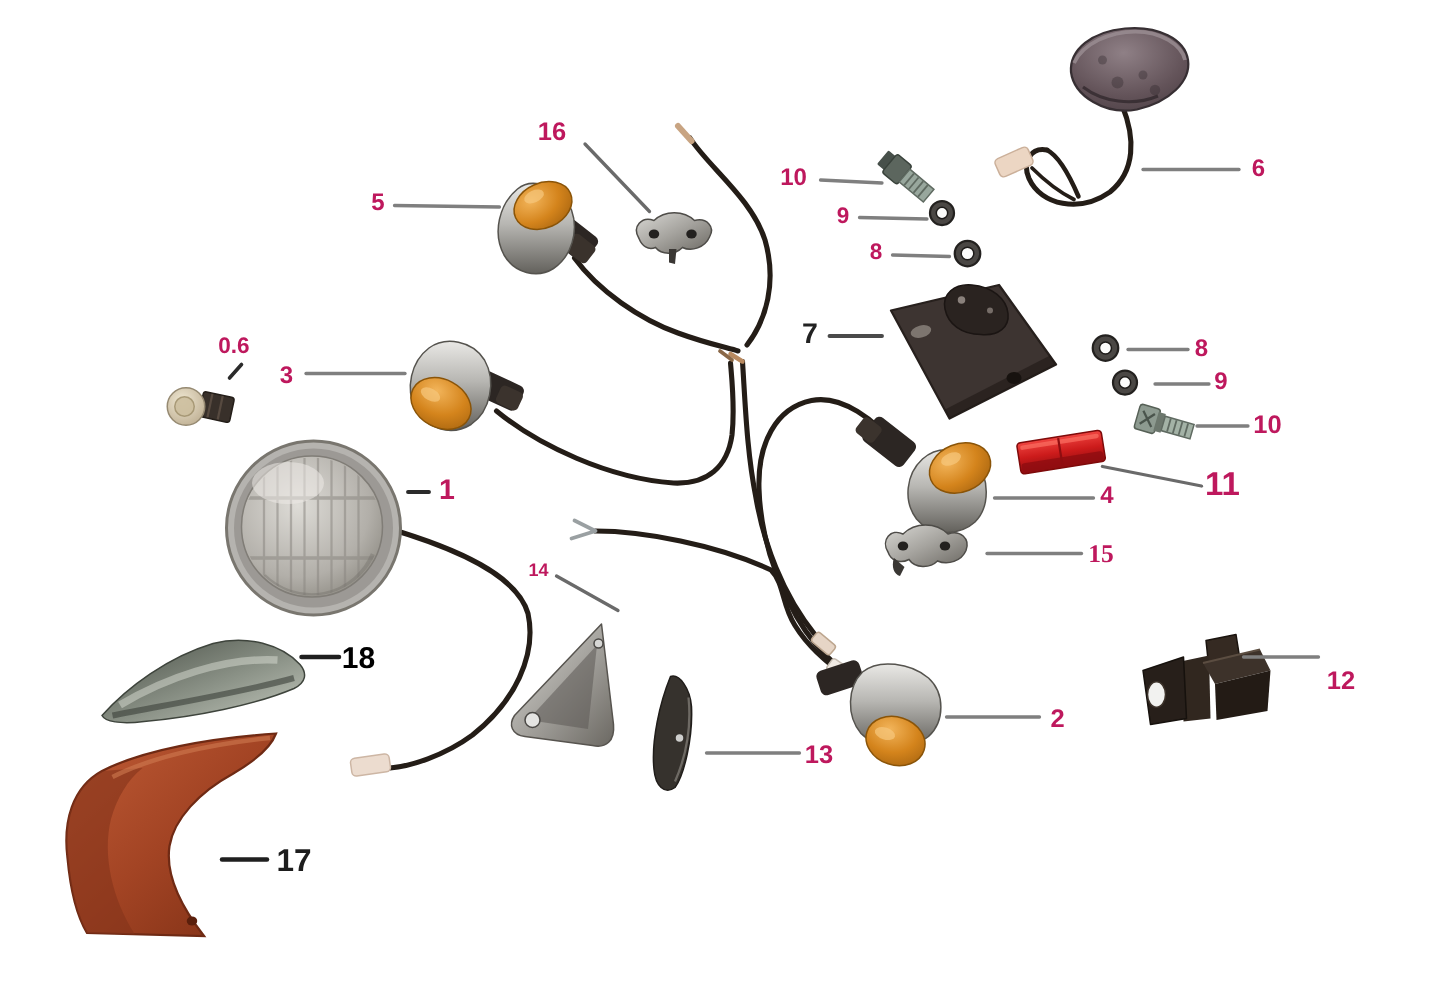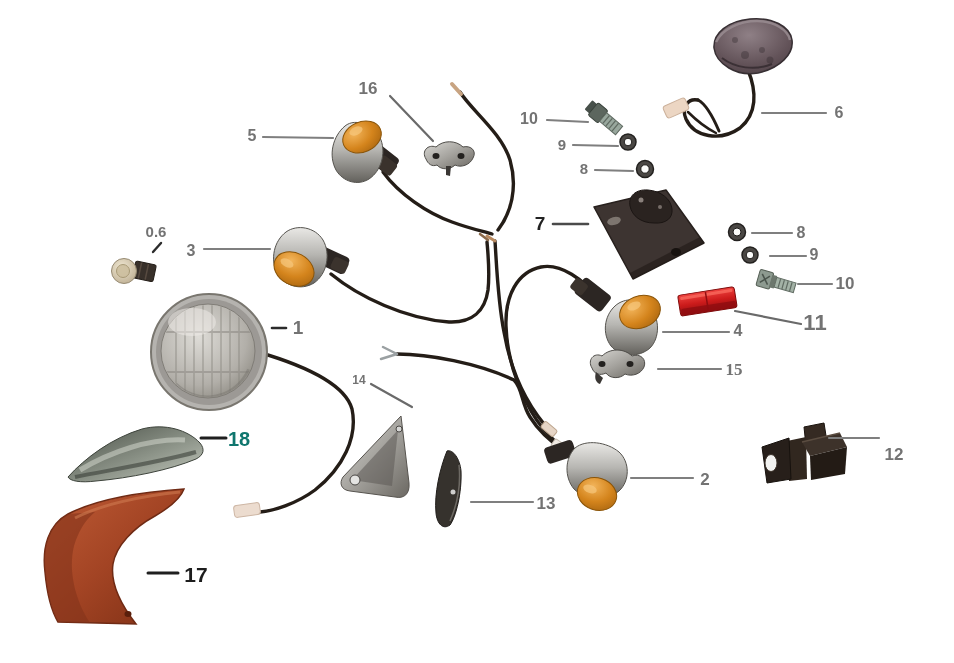--- a/index.html
+++ b/index.html
@@ -3,21 +3,21 @@
 <meta charset="utf-8">
 <style>
   html,body{margin:0;padding:0;background:#ffffff;}
   .stage{
     position:relative;width:954px;height:663px;background:#ffffff;overflow:hidden;
     font-family:"Liberation Sans", sans-serif;
   }
   .stage svg{position:absolute;left:0;top:0;}
   .callout{
     position:absolute;transform:translate(-50%,-50%);
-    font-weight:bold;color:#737373;letter-spacing:0;line-height:1;
+    font-weight:bold;color:#be185d;letter-spacing:0;line-height:1;
     font-family:"Liberation Sans", sans-serif;white-space:nowrap;
     user-select:none;
   }
 </style>
 </head>
 <body>
 
 <div class="stage">
 
   <svg width="954" height="663" viewBox="0 0 954 663">
@@ -325,15 +325,15 @@
   <div class="callout" style="left:801px;top:233px;font-size:16px;">8</div>
   <div class="callout" style="left:814px;top:255px;font-size:16px;">9</div>
   <div class="callout" style="left:845px;top:283px;font-size:17px;">10</div>
   <div class="callout" style="left:815px;top:323px;font-size:22px;">11</div>
   <div class="callout" style="left:894px;top:438px;font-size:17px;margin-top:16px;">12</div>
   <div class="callout" style="left:546px;top:503px;font-size:17px;">13</div>
   <div class="callout" style="left:359px;top:380px;font-size:12px;">14</div>
   <div class="callout" style="left:734px;top:369px;font-size:17px;font-family:Liberation Serif, serif;">15</div>
   <div class="callout" style="left:368px;top:88px;font-size:17px;">16</div>
   <div class="callout" style="left:196px;top:574px;font-size:21px;color:#1d1d1d;text-align:right;">17</div>
-  <div class="callout" style="left:239px;top:439px;font-size:20px;color:#0f766e;">18</div>
+  <div class="callout" style="left:239px;top:439px;font-size:20px;color:#000000;">18</div>
 
 </div>
 
 </body></html>

